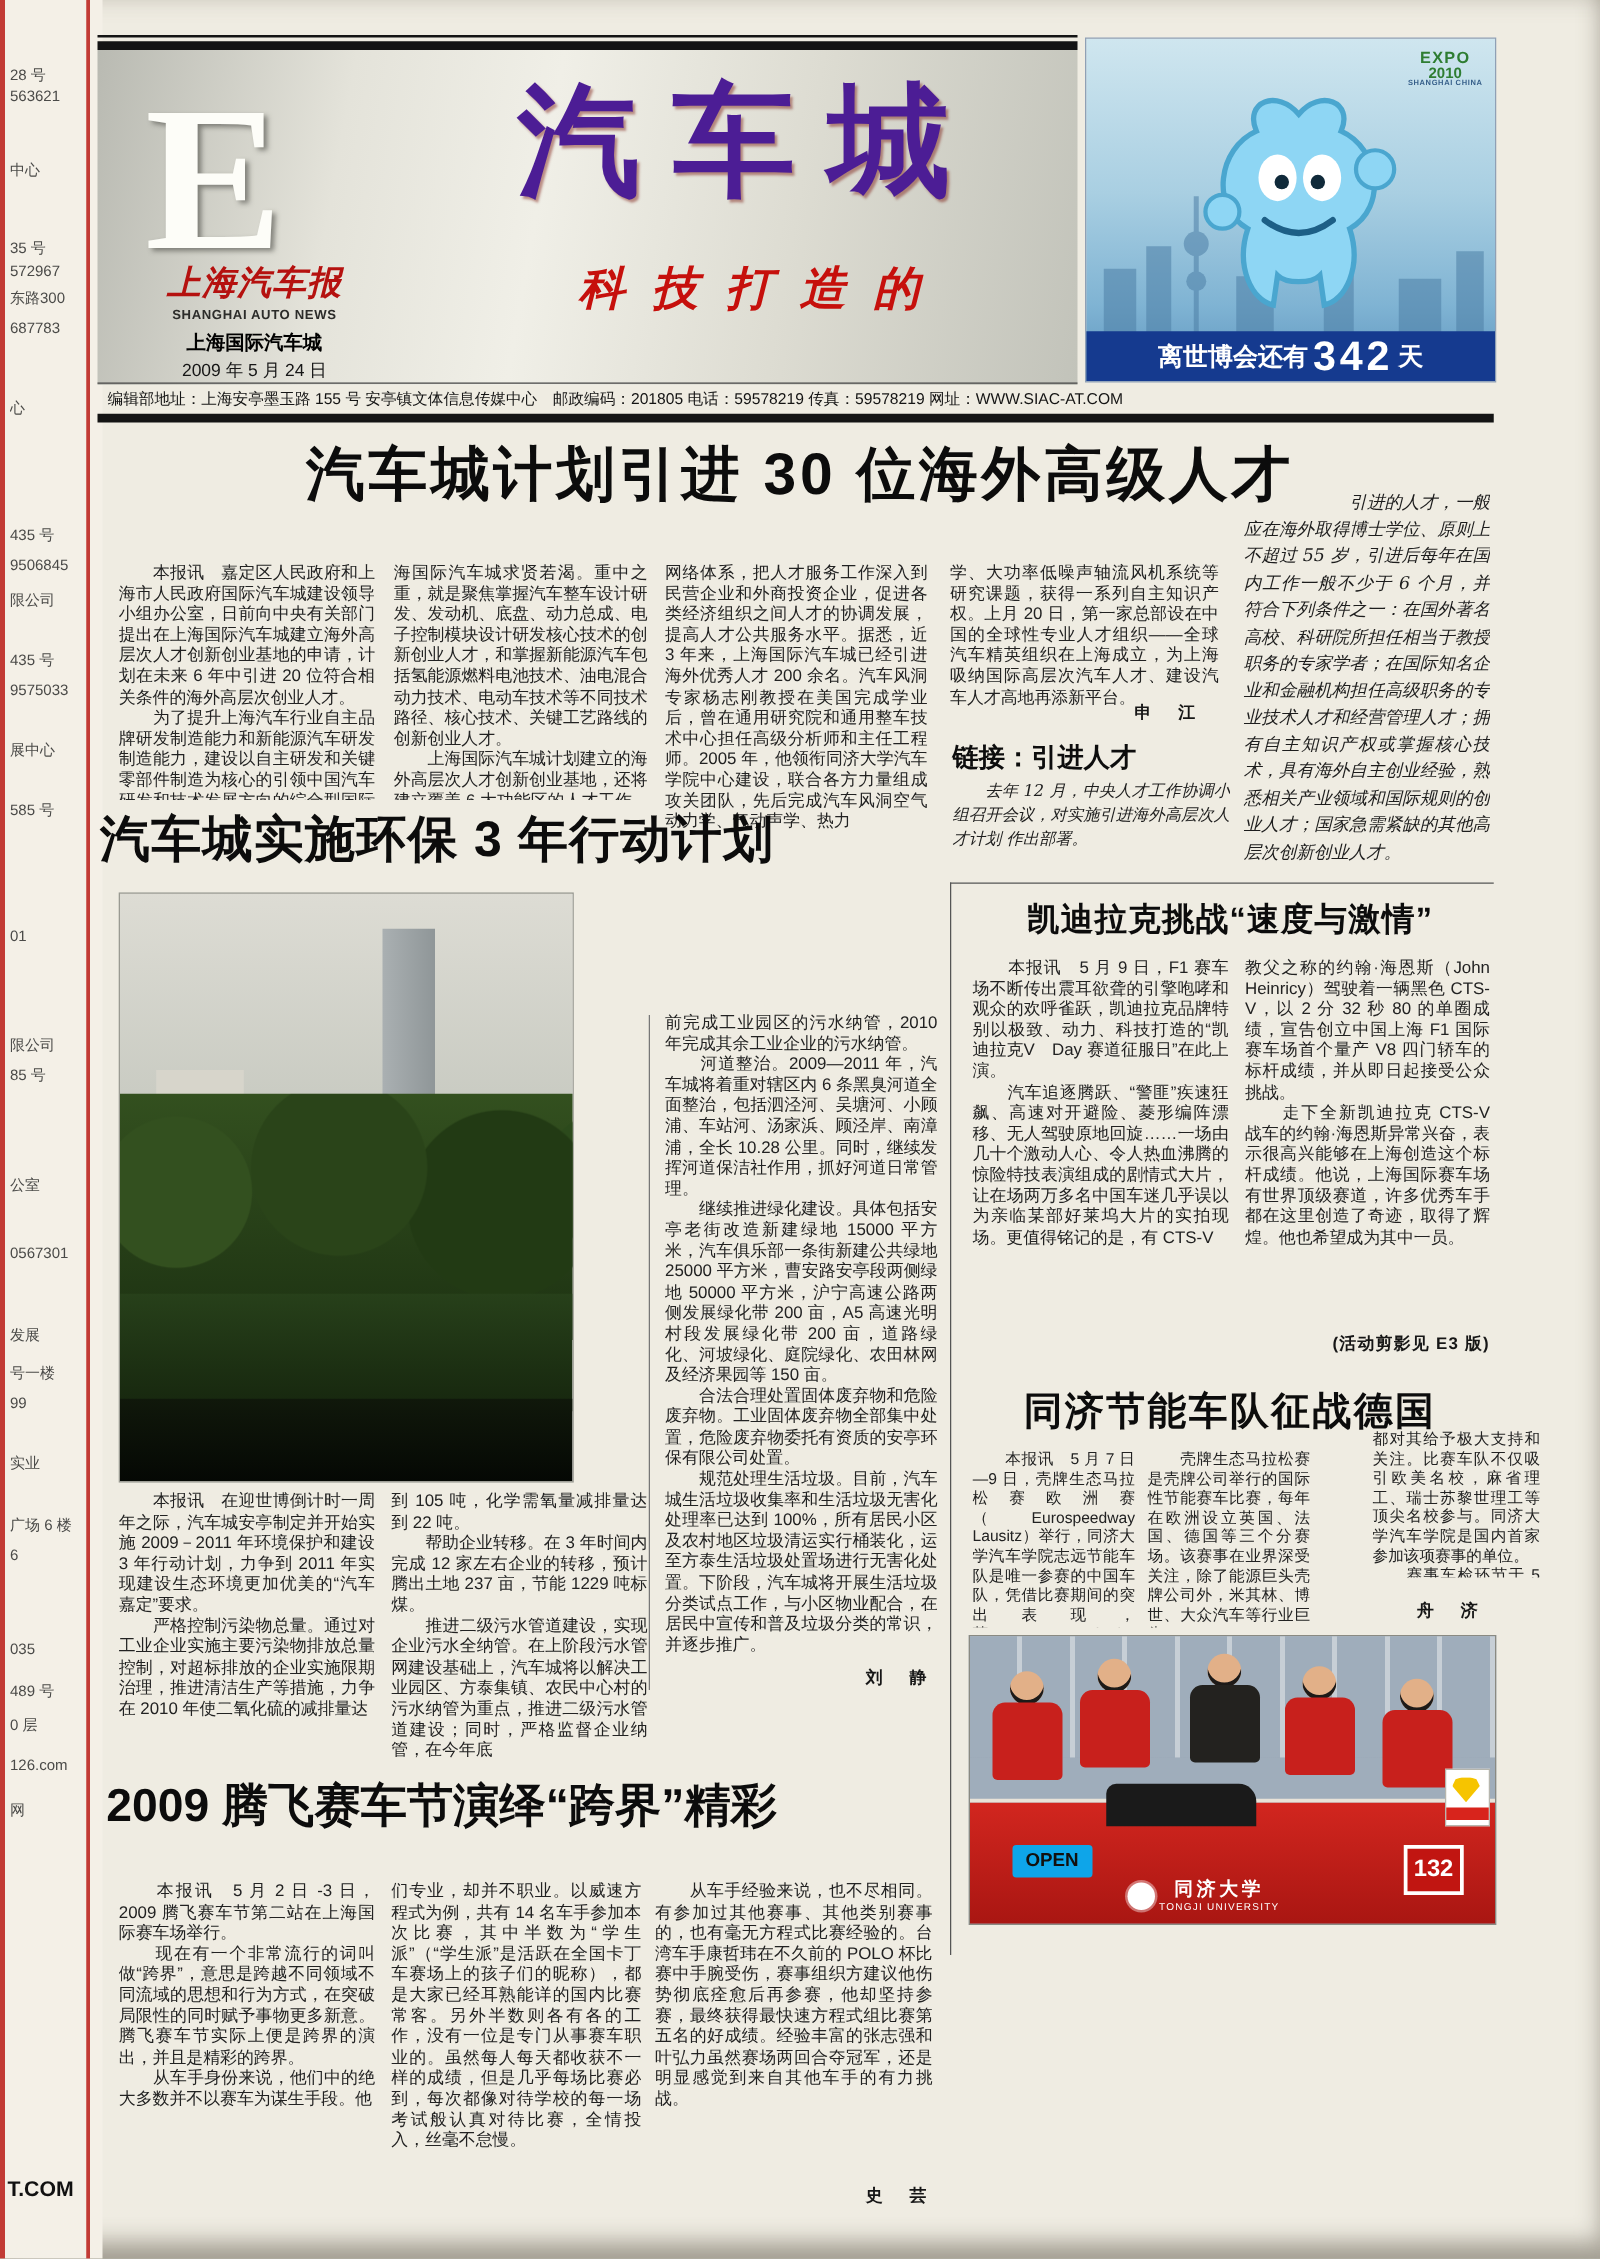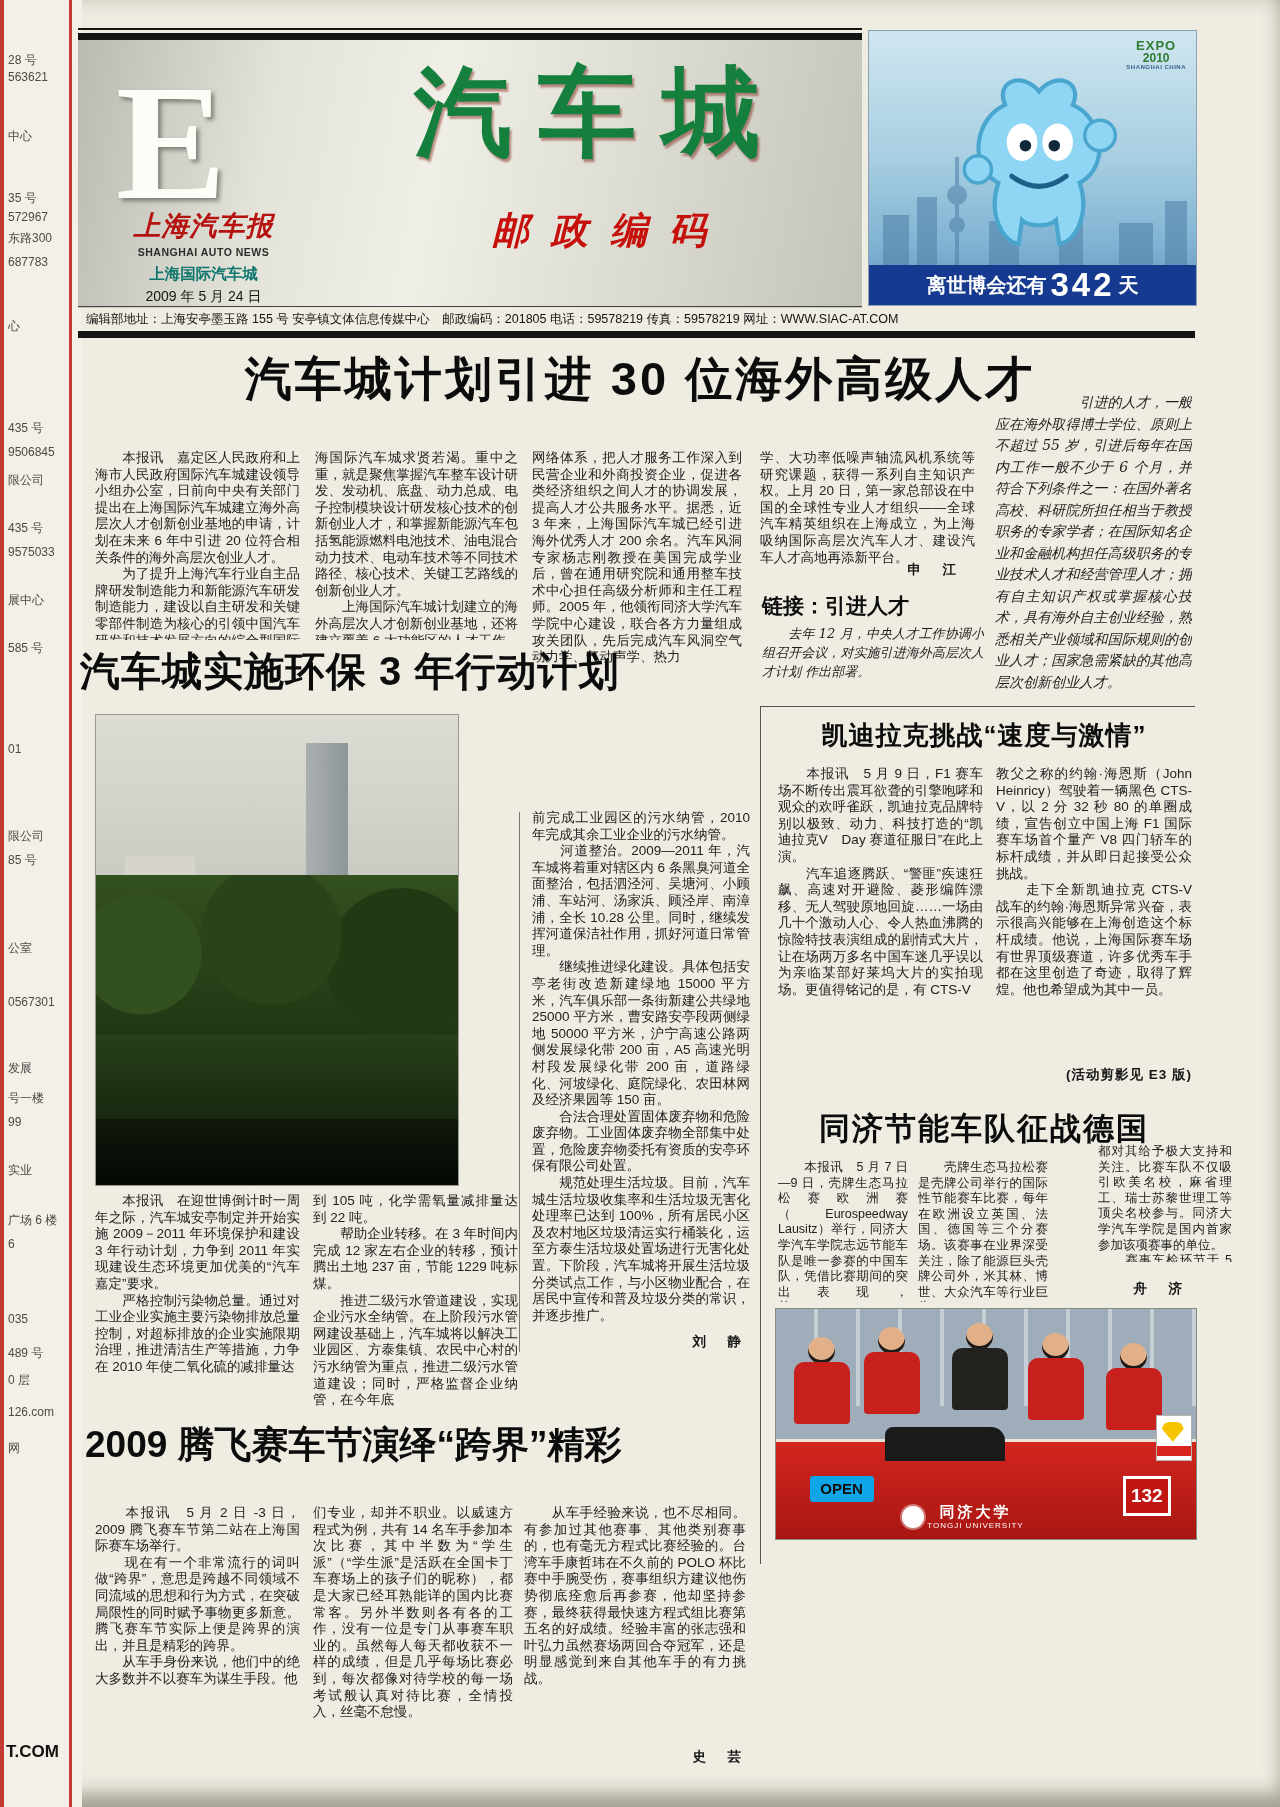--- a/index.html
+++ b/index.html
@@ -16,24 +16,24 @@
   
   .rule{position:absolute;background:#141414;}
   .hdrband{position:absolute;left:78px;top:40px;width:784px;height:268px;
            background:linear-gradient(100deg,#b9bab2 0%,#e4e3da 25%,#f0efe7 45%,#dddcd2 70%,#c2c3ba 100%);}
   .bigE{position:absolute;left:116px;top:48px;font-family:"Liberation Serif",serif;font-weight:bold;
         font-size:165px;color:#fdfdf8;text-shadow:3px 3px 4px rgba(60,60,55,.55);}
   .masthead{position:absolute;left:96px;top:208px;width:215px;text-align:center;}
   .masthead .cn{font-size:27px;font-weight:900;color:#b5110f;font-style:italic;letter-spacing:1px;
                 font-family:"Liberation Serif",serif;}
   .masthead .en{font-size:10.5px;font-weight:bold;color:#2c2c2a;letter-spacing:.5px;margin-top:2px;}
-  .masthead .site{font-size:15.5px;font-weight:bold;color:#0f766e;margin-top:6px;}
+  .masthead .site{font-size:15.5px;font-weight:bold;color:#000000;margin-top:6px;}
   .masthead .date{font-size:14px;color:#161616;margin-top:3px;}
   .paptitle{position:absolute;left:320px;top:48px;width:560px;text-align:center;
-            font-size:98px;font-weight:900;color:#15803d;letter-spacing:26px;
+            font-size:98px;font-weight:900;color:#4c1d95;letter-spacing:26px;
             font-family:"Liberation Sans",sans-serif;text-shadow:2px 3px 2px rgba(120,20,10,.45);}
   .papsub{position:absolute;left:430px;top:206px;width:360px;text-align:center;
           font-size:37px;font-weight:900;font-style:italic;color:#c6100c;letter-spacing:22px;
           font-family:"DejaVu Serif",serif;}
   .infoline{position:absolute;left:86px;top:311px;width:1105px;font-size:12.5px;color:#141414;white-space:nowrap;overflow:hidden;}
   
   .expo{position:absolute;left:868px;top:30px;width:327px;height:274px;border:1px solid #8fa0b5;
         background:linear-gradient(180deg,#cfe6ef 0%,#a9cfe2 45%,#7fb3d3 78%,#5c93bd 100%);overflow:hidden;}
   .expologo{position:absolute;right:10px;top:8px;text-align:center;color:#2e7d32;font-weight:bold;line-height:1;}
   .expologo .g1{font-size:13px;letter-spacing:1px;}
@@ -151,21 +151,21 @@
 
   <div class="hdrband"></div>
   <div class="bigE">E</div>
   <div class="masthead">
     <div class="cn">上海汽车报</div>
     <div class="en">SHANGHAI AUTO NEWS</div>
     <div class="site">上海国际汽车城</div>
     <div class="date">2009 年 5 月 24 日</div>
   </div>
   <div class="paptitle">汽车城</div>
-  <div class="papsub">邮政编码</div>
+  <div class="papsub">科技打造的</div>
 
   <div class="hruleg" style="left:78px;top:306px;width:784px;background:#444;"></div>
   <div class="infoline">编辑部地址：上海安亭墨玉路 155 号  安亭镇文体信息传媒中心　邮政编码：201805 电话：59578219 传真：59578219 网址：WWW.SIAC-AT.COM</div>
   <div class="rule" style="left:78px;top:331px;width:1117px;height:7px;"></div>
 
   <div class="expo">
     <div class="expologo">
       <div class="g1">EXPO</div>
       <div class="g2">2010</div>
       <div class="g3">SHANGHAI CHINA</div>

